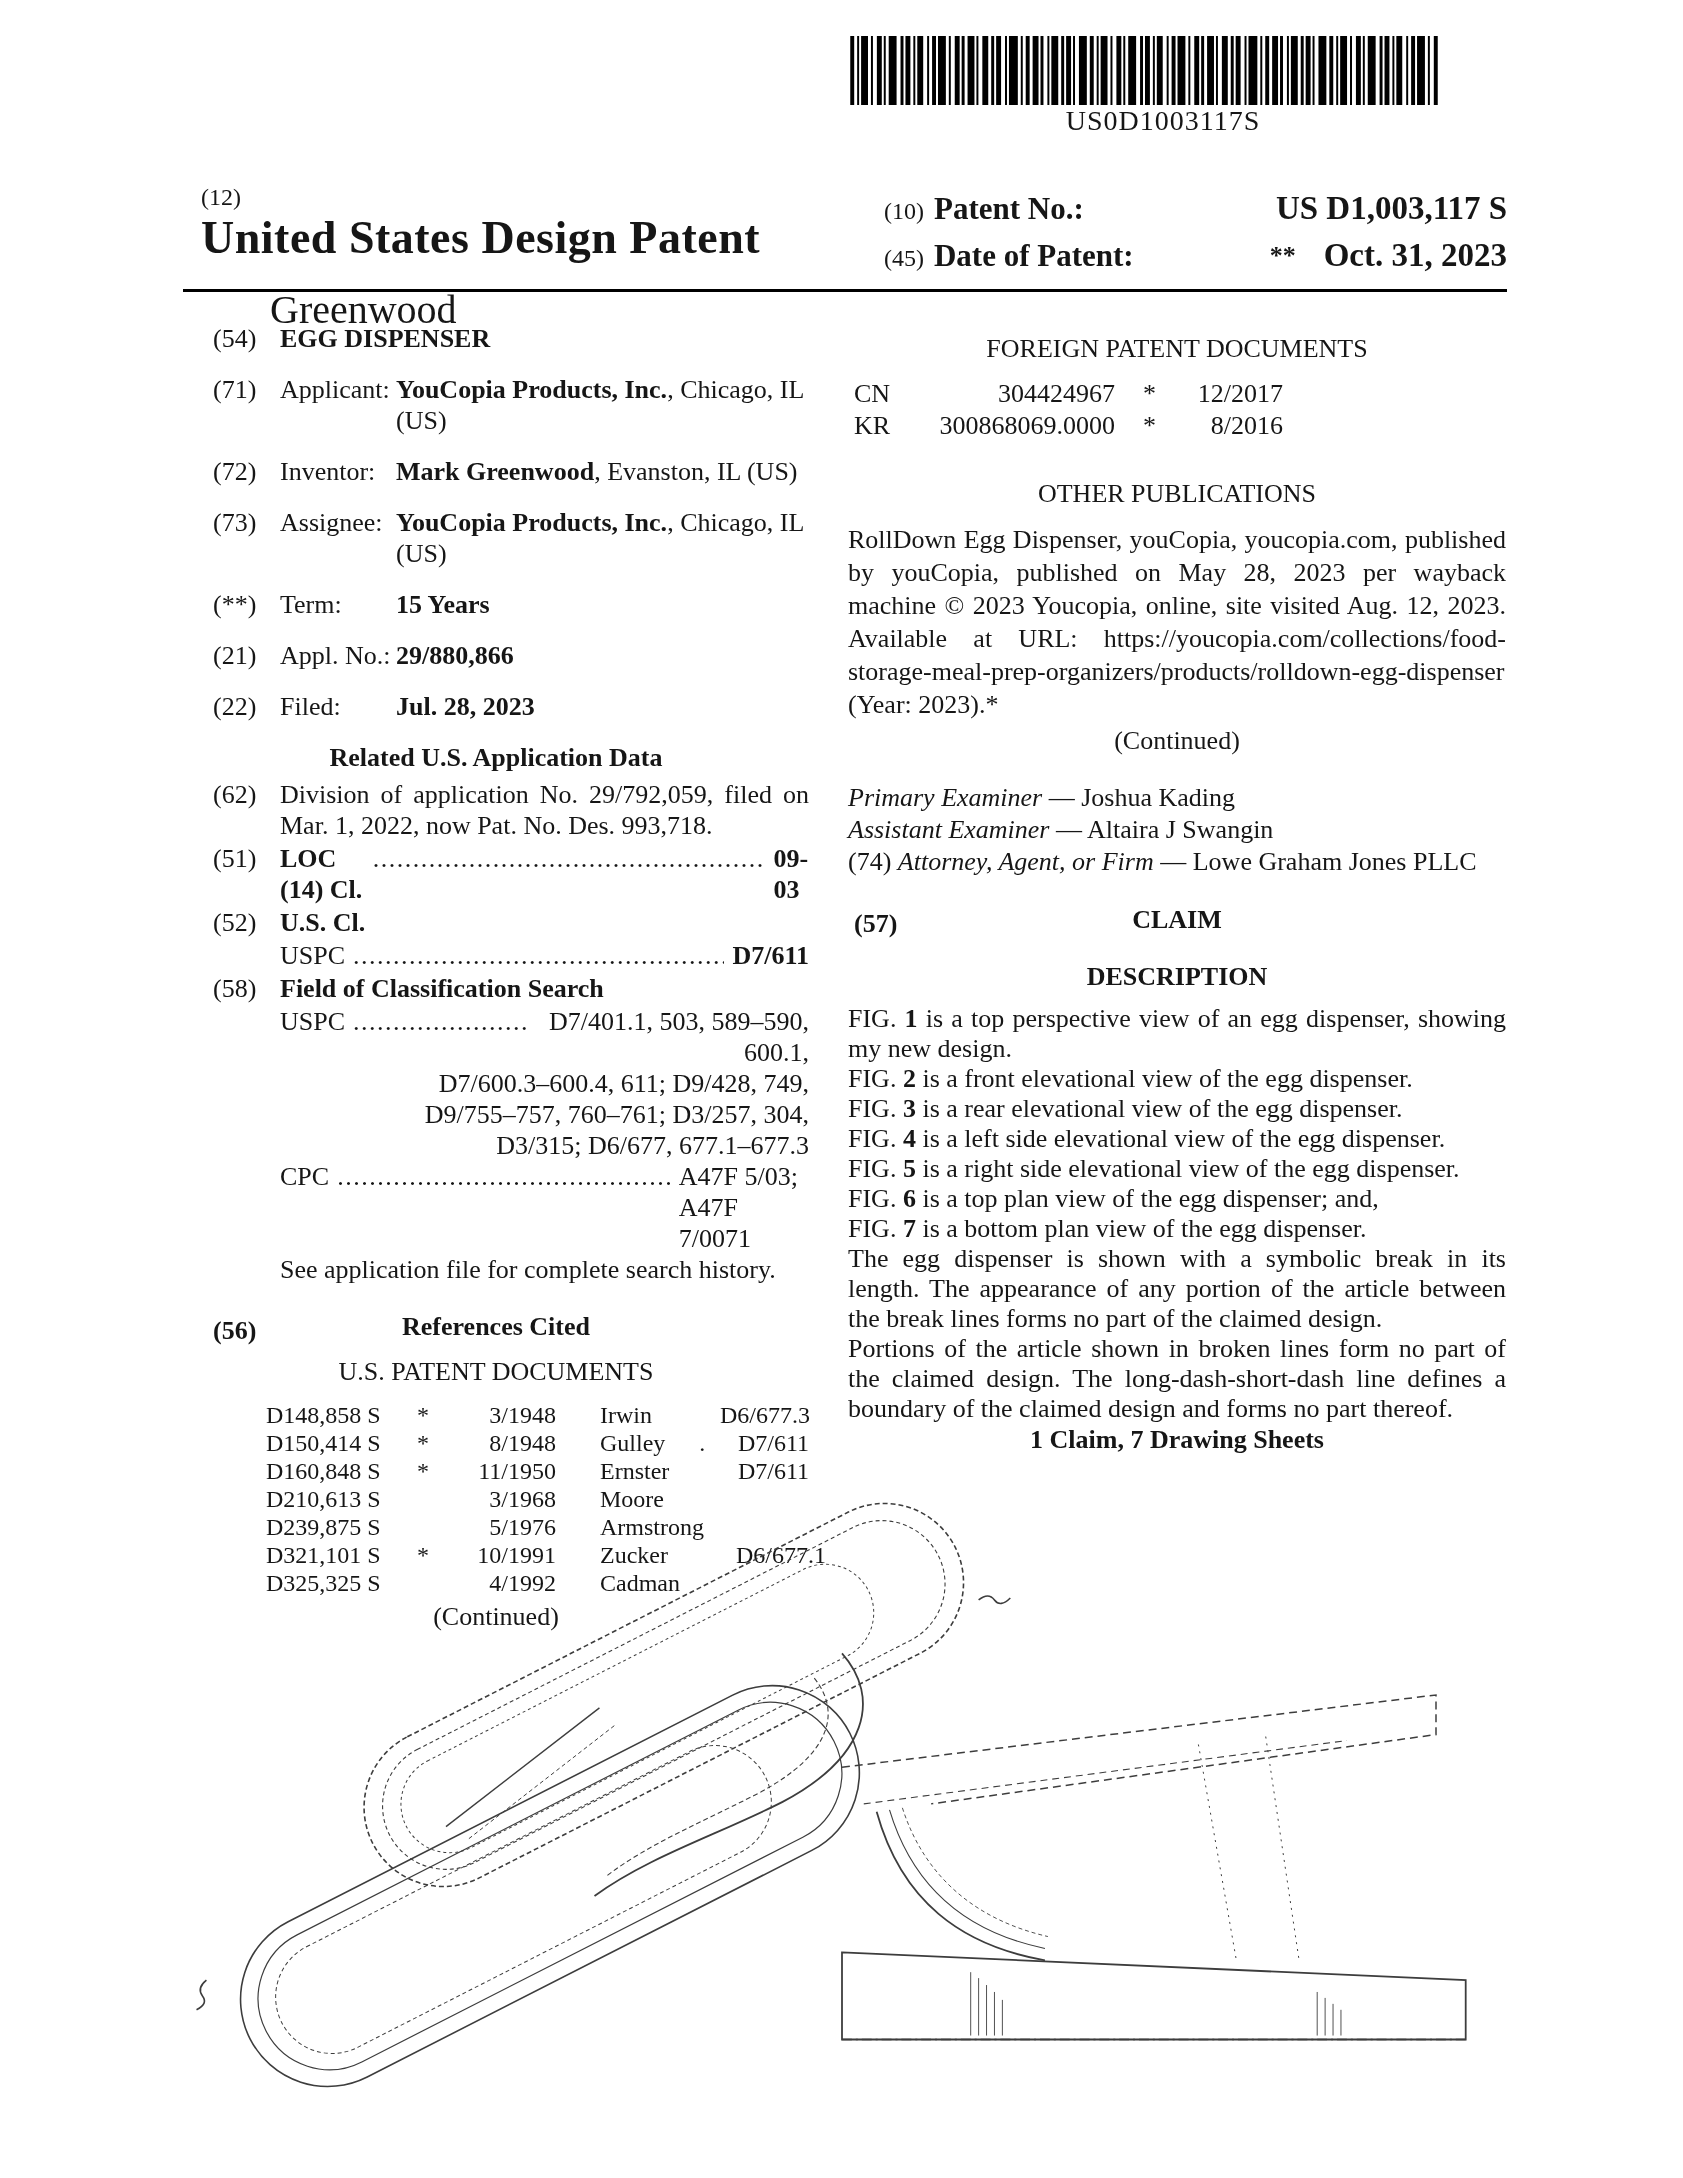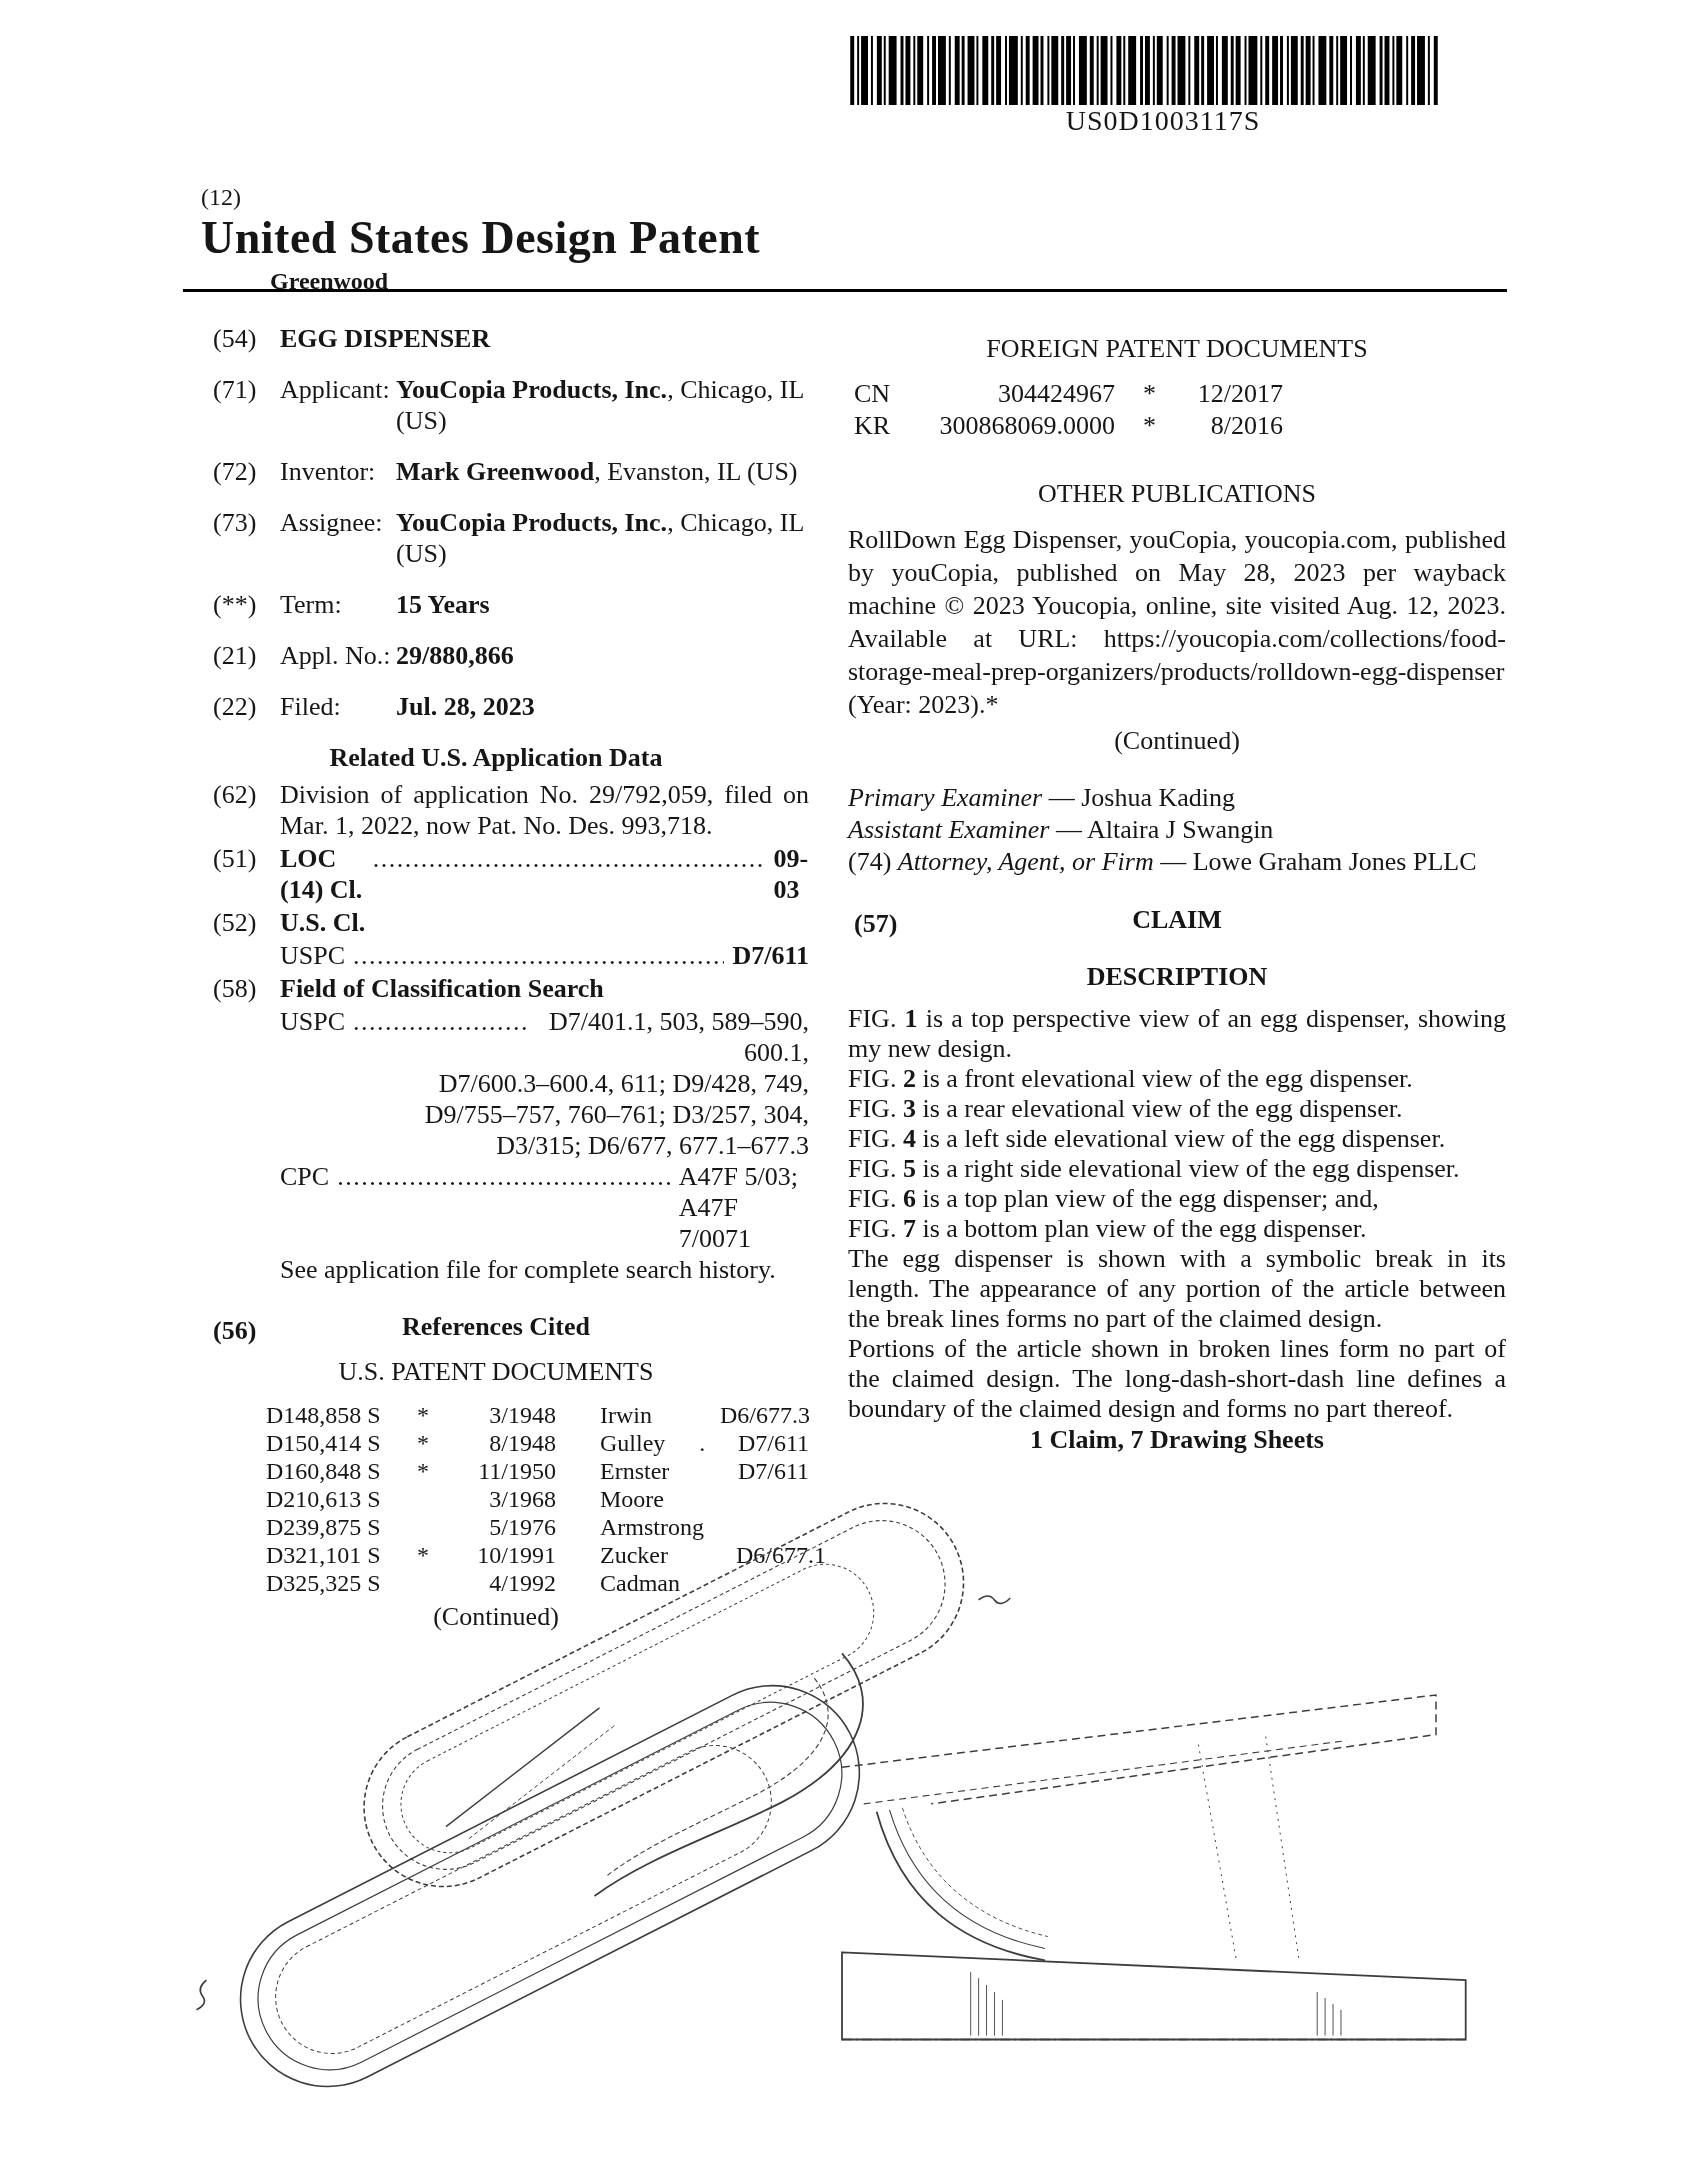--- a/index.html
+++ b/index.html
@@ -15,21 +15,21 @@
   .barcode-label{
     position:absolute;left:950px;top:105px;width:426px;text-align:center;
     font-size:28px;letter-spacing:1px;
   }
 
   
   .header{position:absolute;left:183px;top:184px;width:1324px;}
   .h-line1{display:flex;align-items:baseline;flex-direction:column;}
   .h-num{font-size:24px;margin-left:18px;margin-right:14px;}
   .h-title{font-size:46px;font-weight:bold;letter-spacing:0.5px;white-space:nowrap;}
-  .h-author{font-size:24px;font-weight:bold;margin-left:87px;margin-top:4px;}
+  .h-author{font-size:40px;font-weight:normal;margin-left:87px;margin-top:22px;}
   .h-right{position:absolute;left:701px;top:6px;width:623px;}
   .h-row{display:flex;align-items:baseline;margin-bottom:10px;}
   .h-row .h-num{margin-left:0;margin-right:10px;}
   .h-label{font-size:31px;font-weight:bold;}
   .h-value{font-size:33px;font-weight:bold;margin-left:auto;white-space:nowrap;}
   .h-stars{font-size:26px;font-weight:bold;margin-left:auto;position:relative;top:-2px;}
   .h-row .h-value2{font-size:33px;font-weight:bold;margin-left:28px;white-space:nowrap;}
   .rule{position:absolute;left:183px;top:289px;width:1324px;height:3px;background:#000;}
 
   
@@ -100,20 +100,33 @@
     </svg>
   </div>
   <div class="barcode-label">US0D1003117S</div>
 
   <div class="header">
     <div class="h-line1">
       <span class="h-num">(12)</span>
       <span class="h-title">United States Design Patent</span>
     </div>
     <div class="h-author">Greenwood</div>
+    <div class="h-right">
+      <div class="h-row">
+        <span class="h-num">(10)</span>
+        <span class="h-label">Patent No.:</span>
+        <span class="h-value">US D1,003,117 S</span>
+      </div>
+      <div class="h-row">
+        <span class="h-num">(45)</span>
+        <span class="h-label">Date of Patent:</span>
+        <span class="h-stars">**</span>
+        <span class="h-value2">Oct. 31, 2023</span>
+      </div>
+    </div>
   </div>
   <div class="rule"></div>
 
   <div class="cols">
 
     <div class="col-left">
 
       <div class="field">
         <span class="f-tag">(54)</span>
         <span class="f-value bold">EGG DISPENSER</span>

